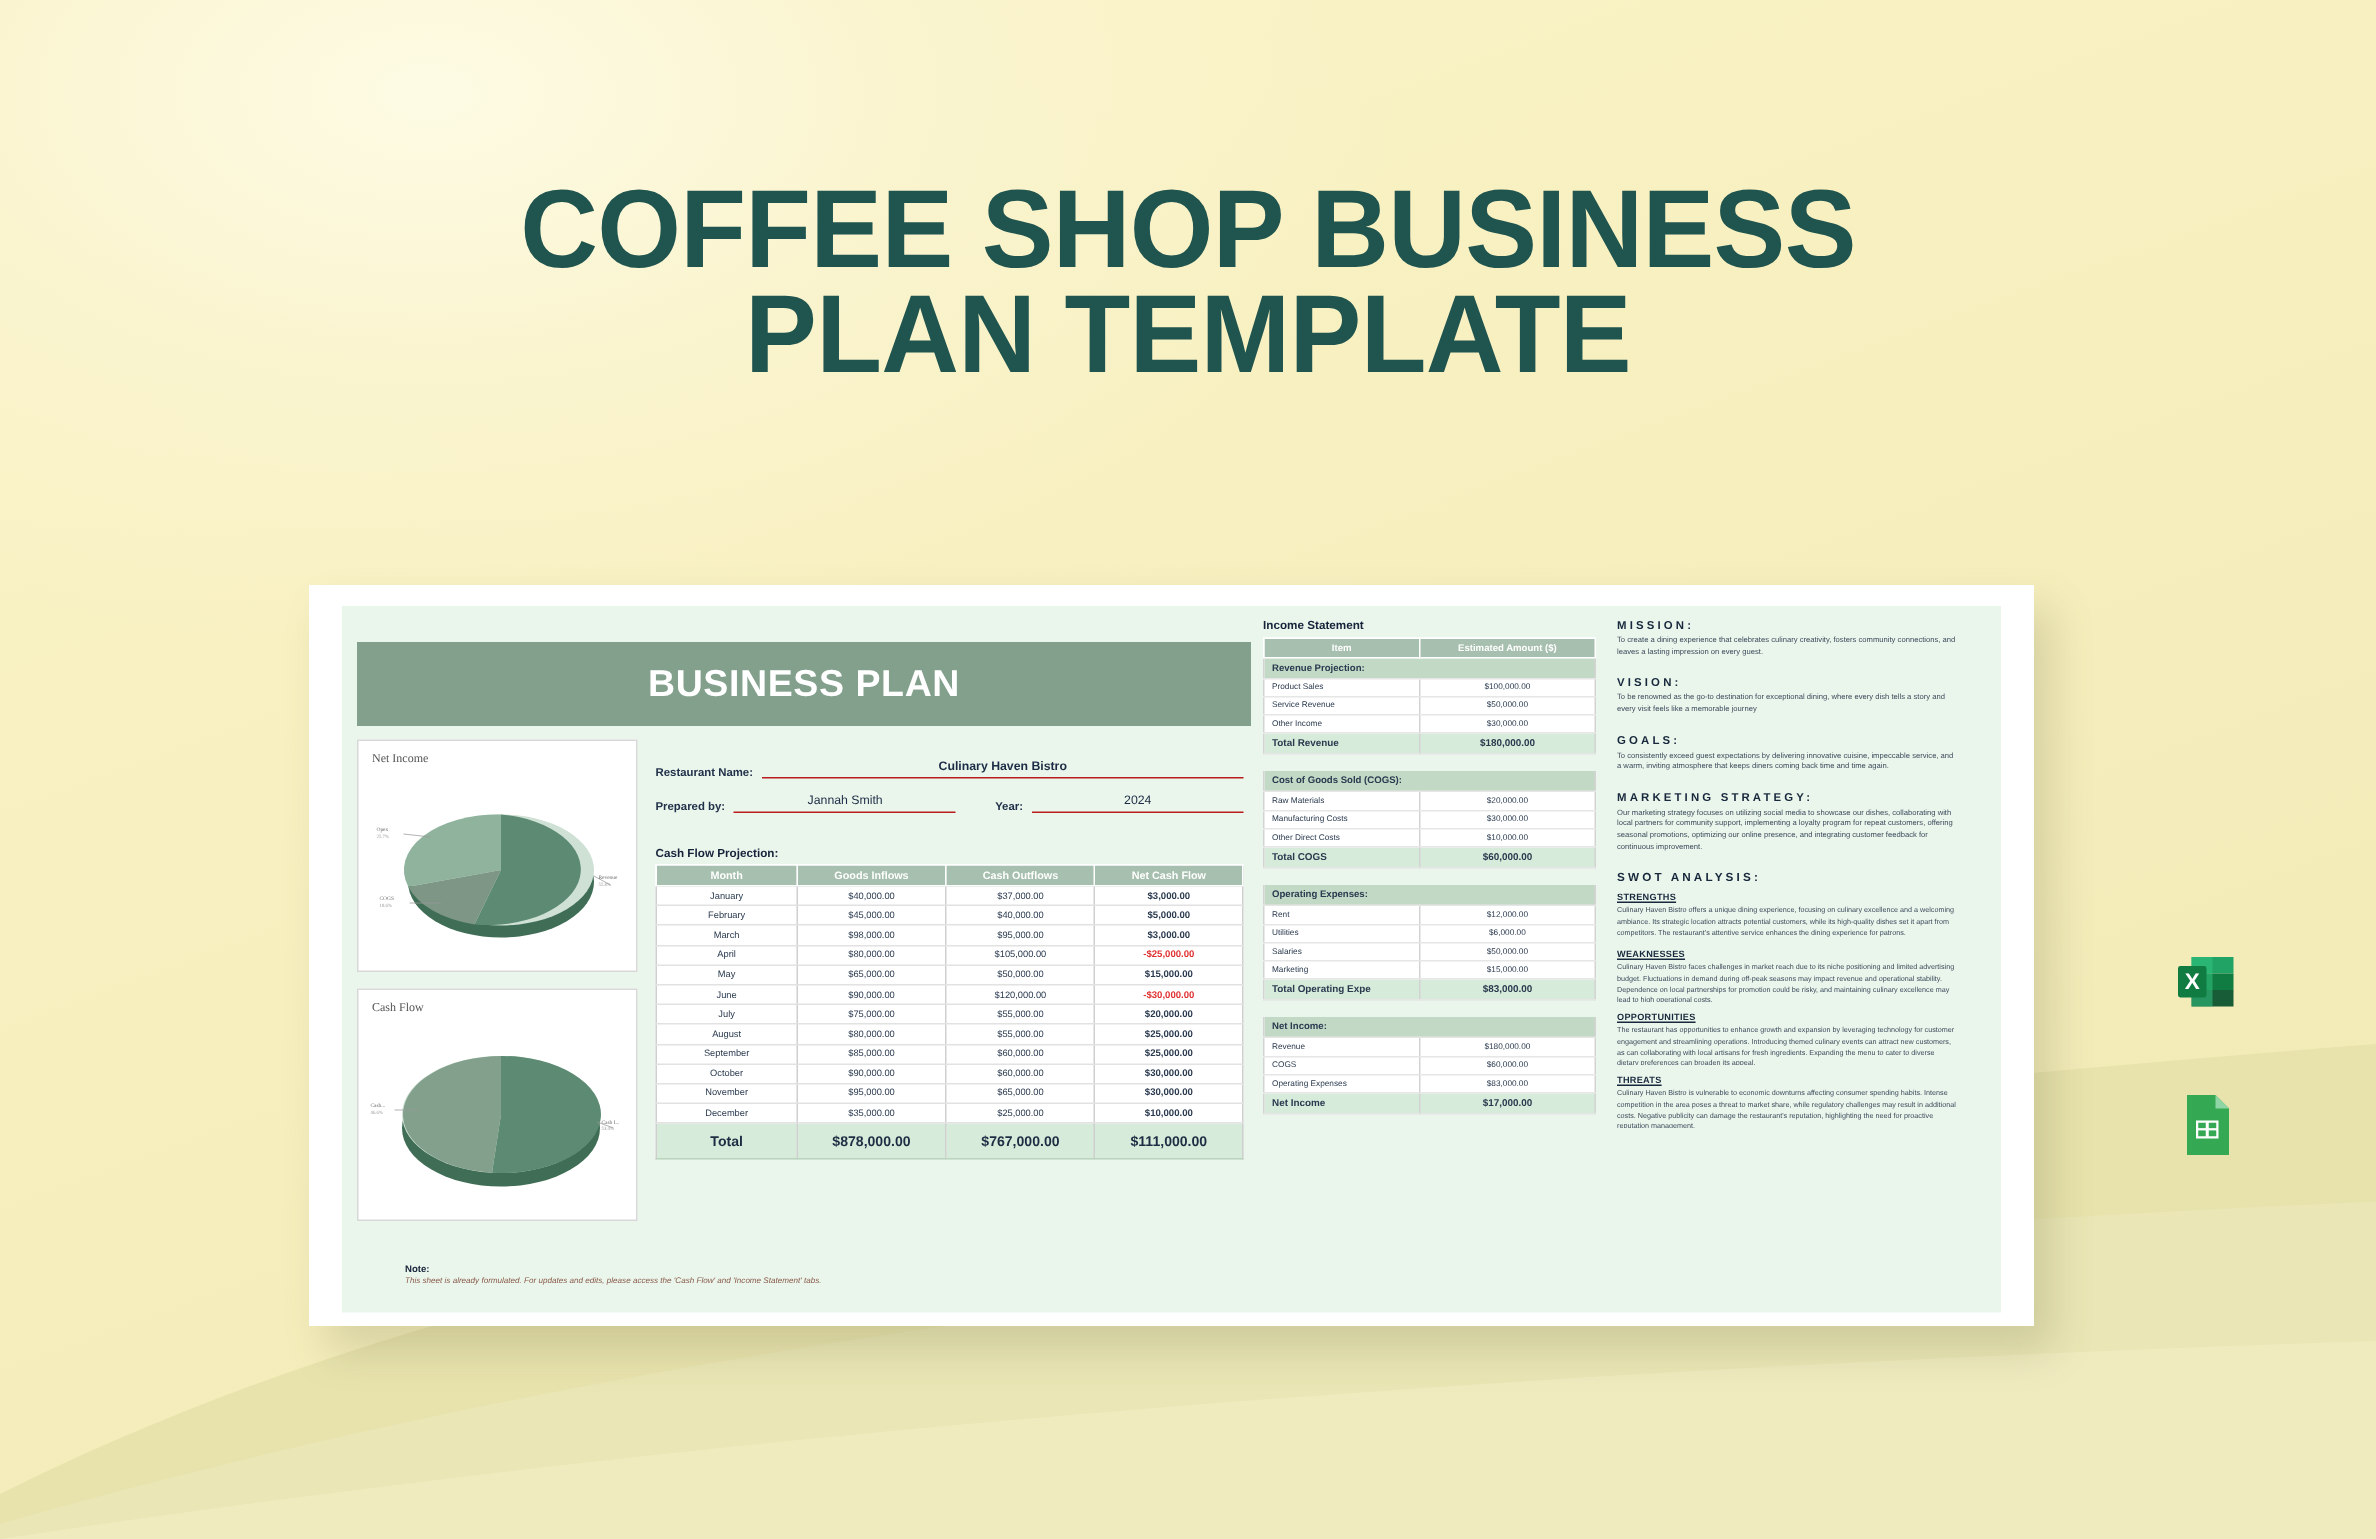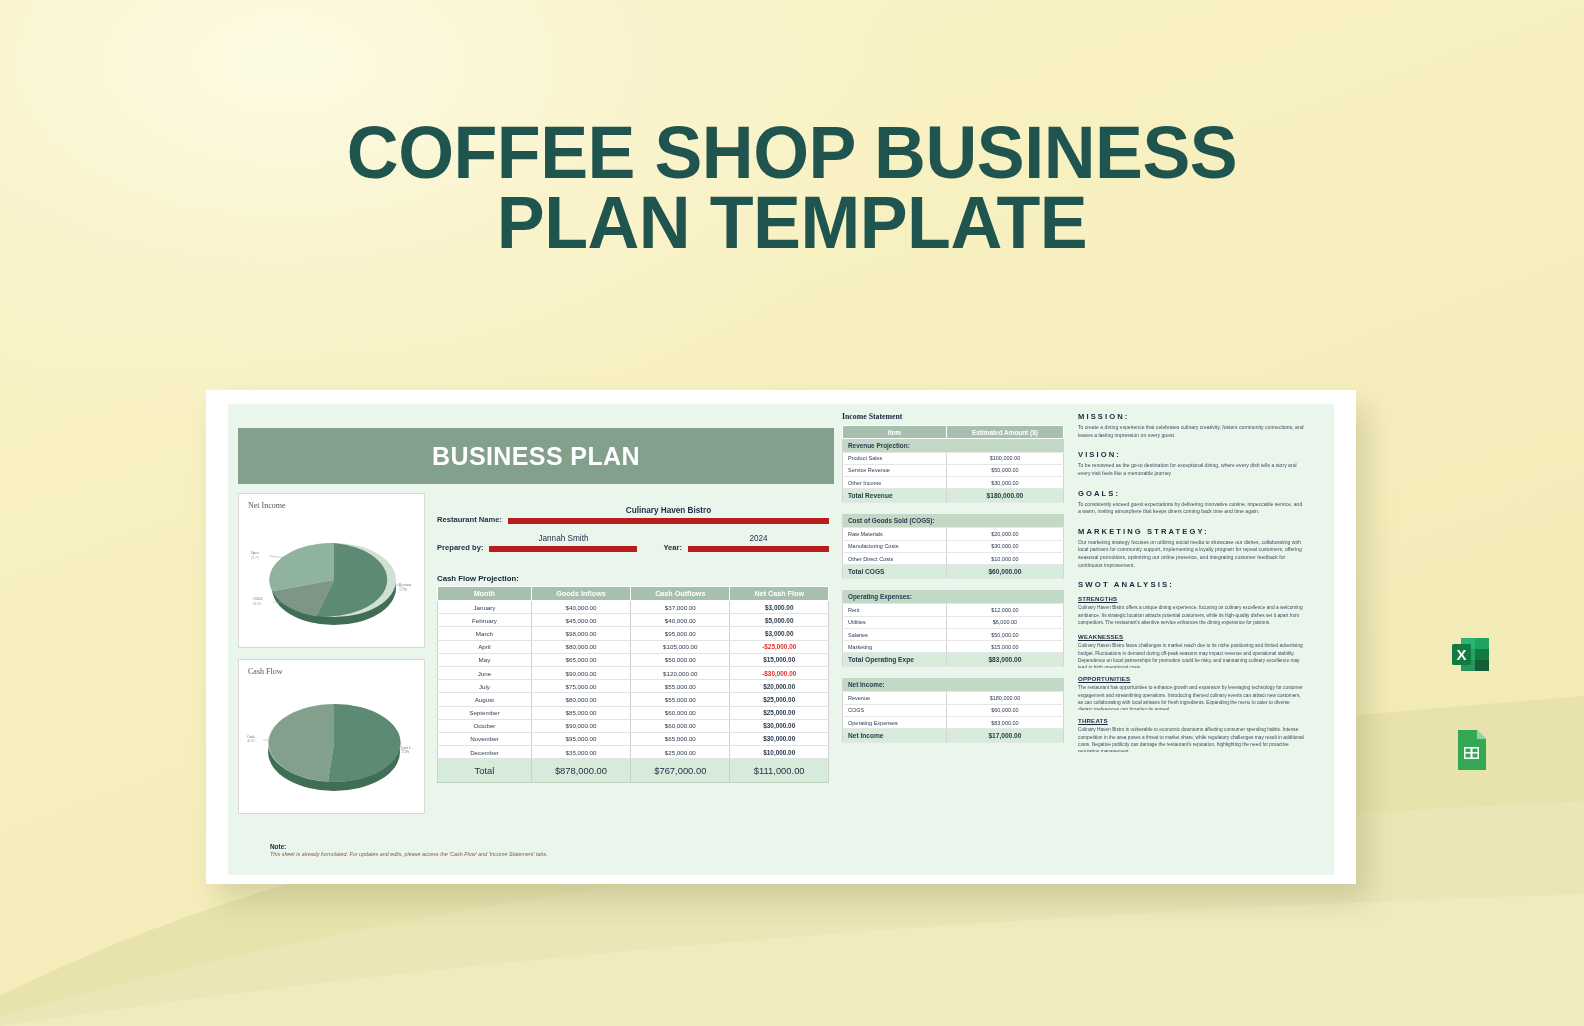--- a/index.html
+++ b/index.html
@@ -81,21 +81,21 @@
   .chart-title {
     position: absolute; left: 9px; top: 7px;
     font-size: 8px; color: #555; font-family: "Liberation Serif", serif;
   }
   .chart-svg { position: absolute; left: 0; top: 12px; width: 187px; height: 140px; }
 
   
   .form-row { display: flex; align-items: flex-end; margin-bottom: 10px; }
   .form-label { font-size: 7.6px; color: #22314a; font-weight: 600; white-space: nowrap; }
   .form-value {
-    flex: 1; border-bottom: 6px solid #b91c1c;
+    flex: 1; border-bottom: 1px solid #b91c1c;
     text-align: center; font-size: 8.2px; color: #1c2c45;
     padding-bottom: 3px; margin-left: 6px; font-weight: 700;
   }
   .form-value.plain { font-weight: 400; }
   .form-value.narrow { flex: none; width: 148px; }
 
   .section-label {
     font-size: 7.8px; color: #16233a; font-weight: 700; margin-bottom: 3px;
   }
   
@@ -105,25 +105,25 @@
     height: 14px; border: 1px solid #fff;
   }
   table.cf td {
     font-size: 6.2px; color: #2a3a4f; text-align: center;
     height: 13.2px; border-bottom: 1px solid #e2e2e2;
     border-left: 1px solid #cfcfcf; border-right: 1px solid #cfcfcf;
   }
   table.cf td.net { font-weight: 700; font-size: 6.4px; }
   table.cf td.neg { color: #e03131; font-weight: 700; }
   table.cf tr.total td {
-    background: #d6ebd9; font-weight: 400; font-size: 9.4px;
+    background: #d6ebd9; font-weight: 700; font-size: 9.4px;
     height: 24px; color: #1d2e44; border-bottom: 1px solid #b9d3bd;
   }
   
-  .is-title { font-size: 7.8px; font-weight: 700; color: #16233a; margin-bottom: 4px; font-family: Liberation Serif, serif; }
+  .is-title { font-size: 7.8px; font-weight: 700; color: #16233a; margin-bottom: 4px; }
   table.is { width: 100%; border-collapse: collapse; table-layout: fixed; background:#fff; margin-bottom: 11px; }
   table.is th {
     background: #a7bfae; color: #fff; font-size: 6.4px; font-weight: 700;
     height: 13px; border: 1px solid #fff;
   }
   table.is td {
     font-size: 5.5px; color: #2a3a4f; height: 12.3px;
     border-bottom: 1px solid #e6e6e6; padding-left: 5px;
     border-left: 1px solid #d3d3d3; border-right: 1px solid #d3d3d3;
   }

